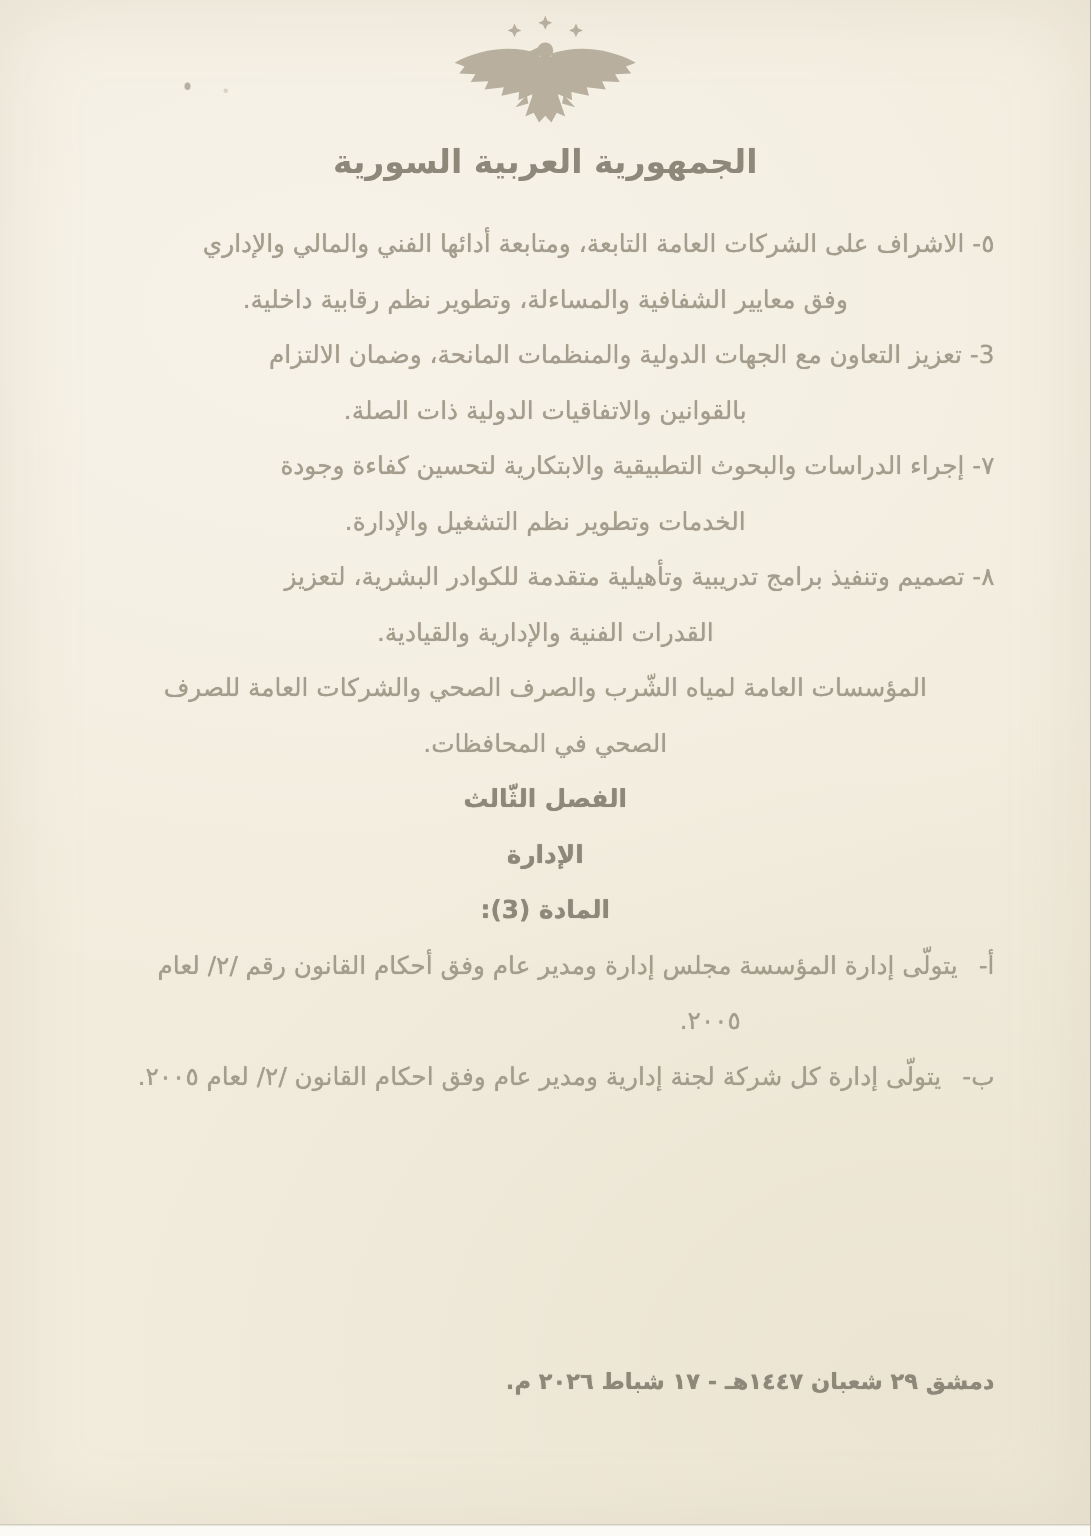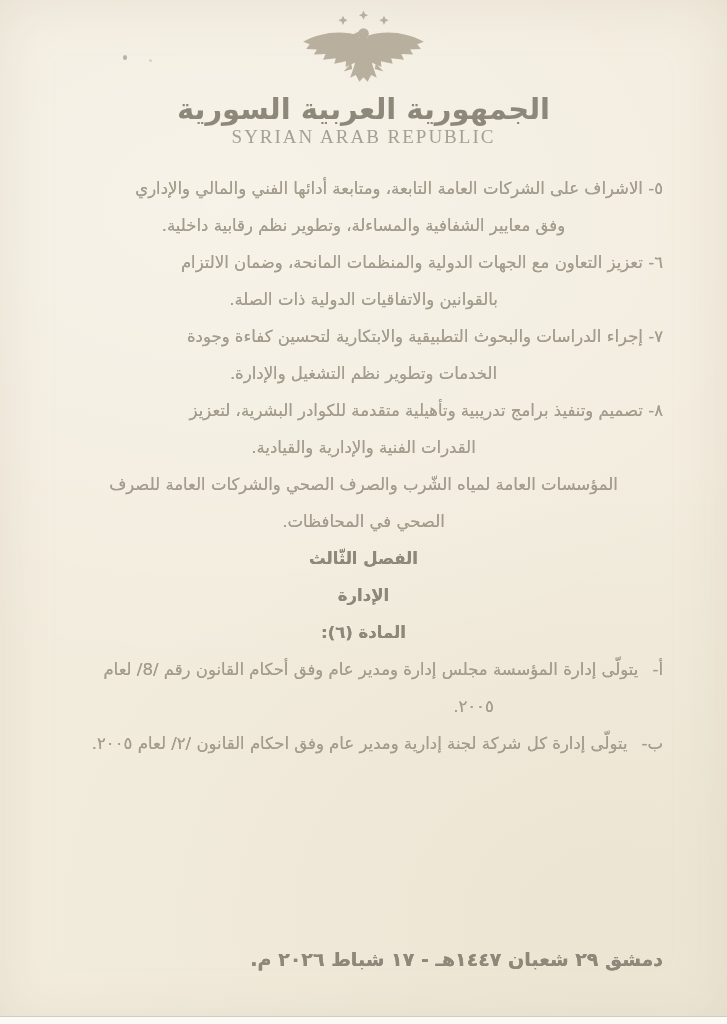--- a/index.html
+++ b/index.html
@@ -14,21 +14,21 @@
       var(--paper,#f2ecdd);
     box-shadow: inset 0 0 55px rgba(185,174,148,.22);
     font-family:"DejaVu Sans", sans-serif;
     color:var(--ink,#a49d8d);
   }
   .header{ text-align:center; }
   .emblem{ margin-top:10px; height:82px; }
   .emblem svg{ display:block; margin:0 auto; }
   .title-ar{
     margin:2px 0 0 0;
-    font-size:29px; font-weight:bold;
+    font-size:22px; font-weight:bold;
     color:var(--ink-dark,#8e887a);
     line-height:30px;
     direction:rtl;
   }
   .title-en{
     margin:0;
     font-family:"Liberation Serif", serif;
     font-weight:normal;
     font-size:19px; letter-spacing:2px;
     color:#a5a093;
@@ -43,23 +43,23 @@
     font-size:16.5px;
     white-space:nowrap;
     text-shadow:0 0 .5px currentColor;
   }
   .line.right{ text-align:right; }
   .line.center{ text-align:center; }
   .line.bold{ font-weight:bold; color:var(--ink-dark,#96907f);text-align:center; }
   .line strong{ font-weight:bold; color:var(--ink-dark,#96907f); }
   .marker{ margin-inline-end:14px; }
   .footer-date{
-    position:absolute; right:64px; top:948px;
+    position:absolute; right:64px; top:912px;
     direction:rtl;
-    font-size:19px; font-weight:bold;
+    font-size:15px; font-weight:bold;
     color:var(--ink-dark,#9a937f);
     text-shadow:0 0 .5px currentColor;
   }
   .speck{ position:absolute; border-radius:50%; background:#837b6c; }
   .speck.s1{ left:123px; top:55px; width:4px; height:5px; opacity:.55; }
   .speck.s2{ left:149px; top:59px; width:3px; height:3px; opacity:.25; }
   .scan-edge{
     position:absolute; left:0; right:0; bottom:0; height:7px;
     background:#fbfaf5; border-top:1px solid #cfccc0;
   }
@@ -87,38 +87,37 @@
               <path d="M66 25 C84 19 105 22 121 31 L114.5 33.5 L118 38 L107.5 38.5 L110.5 43.5 L99 43 L101.5 48.5 L89 47 L90.5 52.5 L79 50 L79.5 55.5 L70.5 51.5 L70 56.5 L66 48 Z"></path>
             </g>
             <path d="M55.5 47 L49 66 L54.5 63.5 L58 70 L62 65.5 L66 70 L69.5 63.5 L75 66 L68.5 47 Z"></path>
             <path d="M50 52 L42.5 60 L51 57.5 Z"></path>
             <path d="M74 52 L81.5 60 L73 57.5 Z"></path>
           </g>
         </g>
       </svg>
     </div>
     <h1 class="title-ar">الجمهورية العربية السورية</h1>
-    <h2 class="title-en">SYRIAN ARAB REPUBLIC</h2>
   </div>
 
   <div class="doc-body" id="doc-body">
       <div class="line right"><span>٥- الاشراف على الشركات العامة التابعة، ومتابعة أدائها الفني والمالي والإداري</span></div>
       <div class="line center"><span>وفق معايير الشفافية والمساءلة، وتطوير نظم رقابية داخلية.</span></div>
-      <div class="line right"><span>٦- تعزيز التعاون مع الجهات الدولية والمنظمات المانحة، وضمان الالتزام</span></div>
+      <div class="line right"><span>3- تعزيز التعاون مع الجهات الدولية والمنظمات المانحة، وضمان الالتزام</span></div>
       <div class="line center"><span>بالقوانين والاتفاقيات الدولية ذات الصلة.</span></div>
       <div class="line right"><span>٧- إجراء الدراسات والبحوث التطبيقية والابتكارية لتحسين كفاءة وجودة</span></div>
       <div class="line center"><span>الخدمات وتطوير نظم التشغيل والإدارة.</span></div>
       <div class="line right"><span>٨- تصميم وتنفيذ برامج تدريبية وتأهيلية متقدمة للكوادر البشرية، لتعزيز</span></div>
       <div class="line center"><span>القدرات الفنية والإدارية والقيادية.</span></div>
       <div class="line center"><span>المؤسسات العامة لمياه الشّرب والصرف الصحي والشركات العامة للصرف</span></div>
       <div class="line center"><span>الصحي في المحافظات.</span></div>
       <div class="line center bold"><span>الفصل الثّالث</span></div>
       <div class="line center bold"><span>الإدارة</span></div>
-      <div class="line right bold"><span>المادة (٦):</span></div>
-      <div class="line right"><span class="marker">أ-</span><span>يتولّى إدارة المؤسسة مجلس إدارة ومدير عام وفق أحكام القانون رقم /8/ لعام</span></div>
+      <div class="line right bold"><span>المادة (3):</span></div>
+      <div class="line right"><span class="marker">أ-</span><span>يتولّى إدارة المؤسسة مجلس إدارة ومدير عام وفق أحكام القانون رقم /٢/ لعام</span></div>
       <div class="line center" style="transform: translateX(110px);"><span>٢٠٠٥.</span></div>
       <div class="line right"><span class="marker">ب-</span><span>يتولّى إدارة كل شركة لجنة إدارية ومدير عام وفق احكام القانون /٢/ لعام ٢٠٠٥.</span></div>
     </div>
 
   <div class="footer-date">دمشق ٢٩ شعبان ١٤٤٧هـ - ١٧ شباط ٢٠٢٦ م.</div>
 
   <div class="speck s1"></div>
   <div class="speck s2"></div>
   <div class="scan-edge"></div>
 

